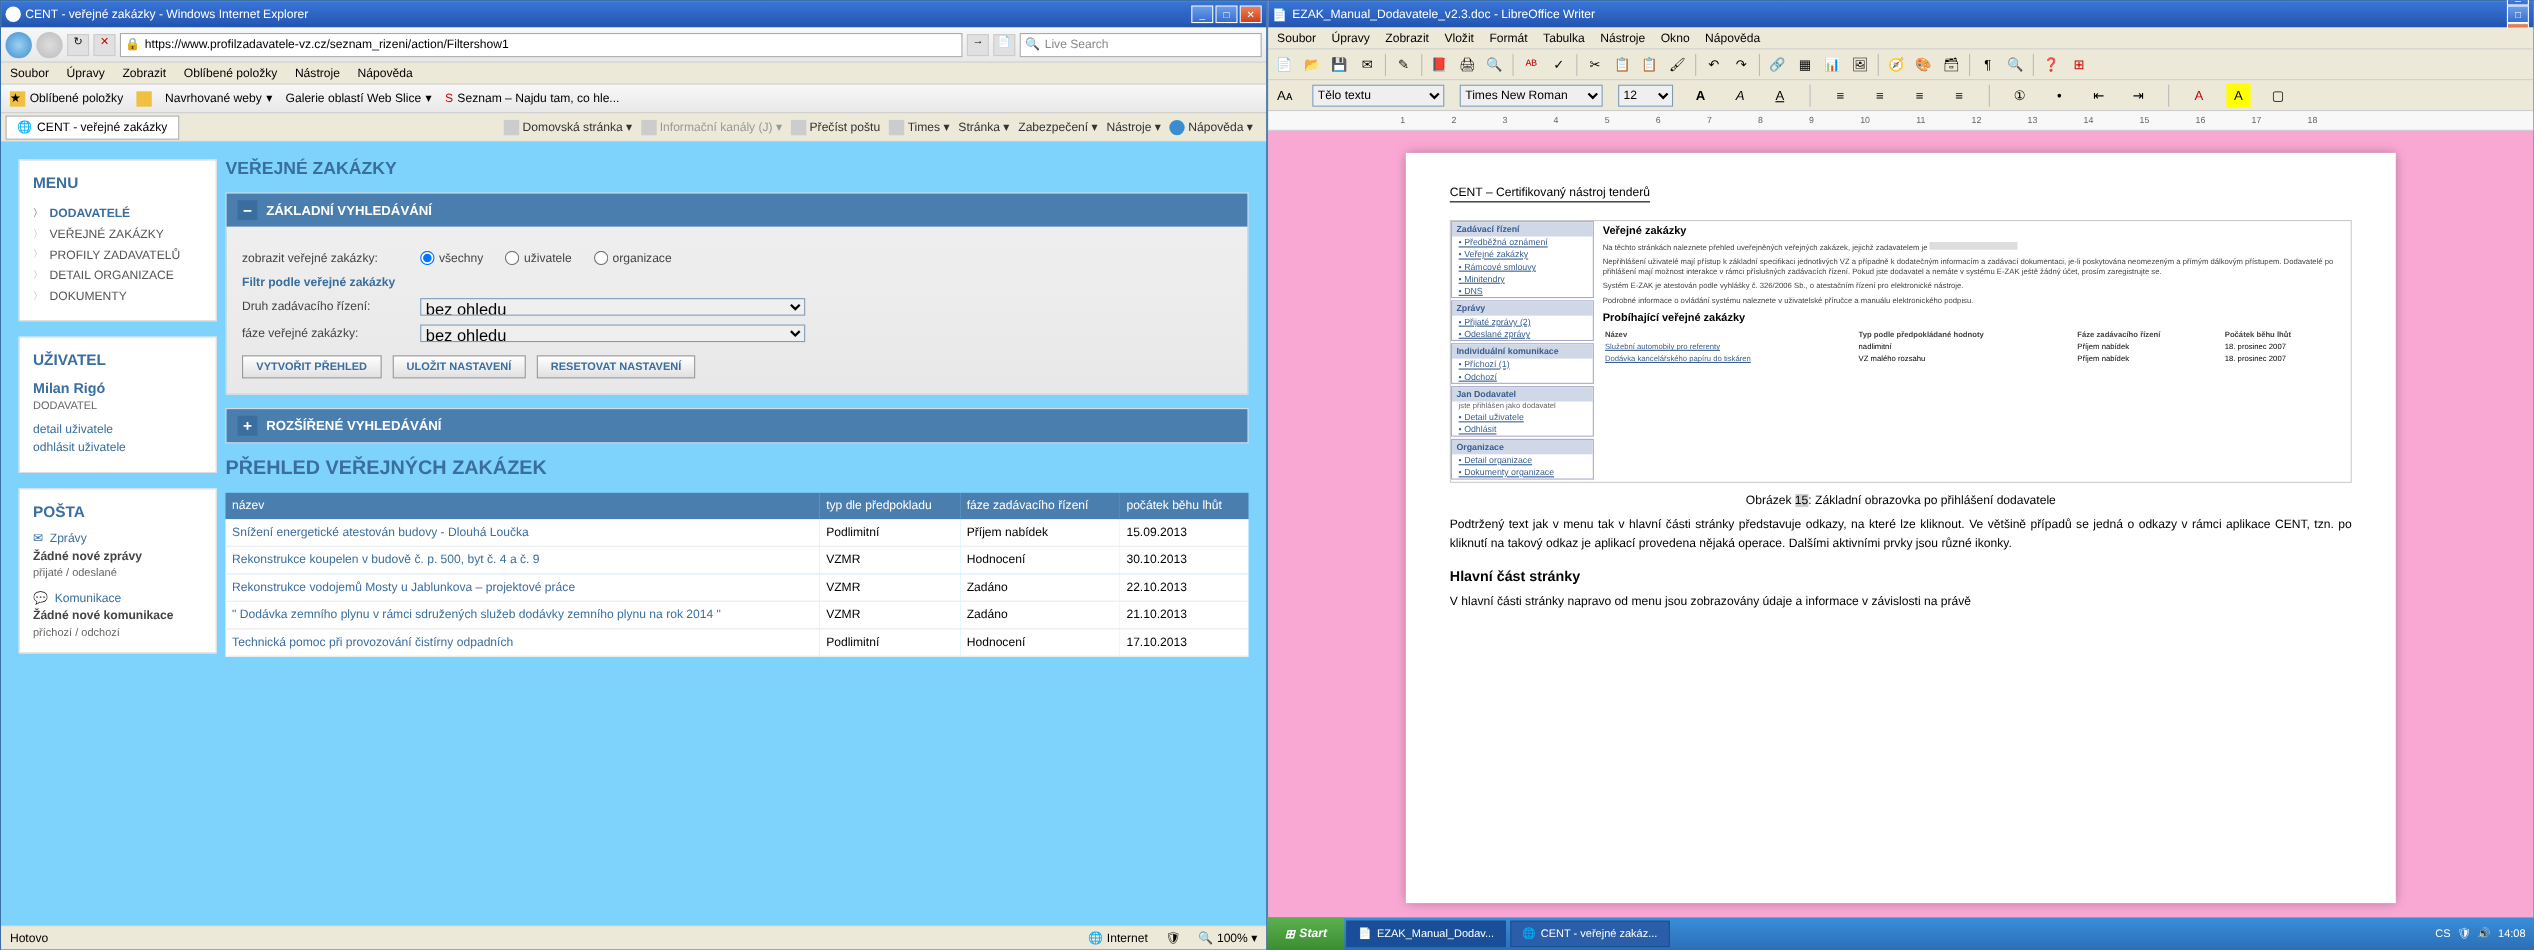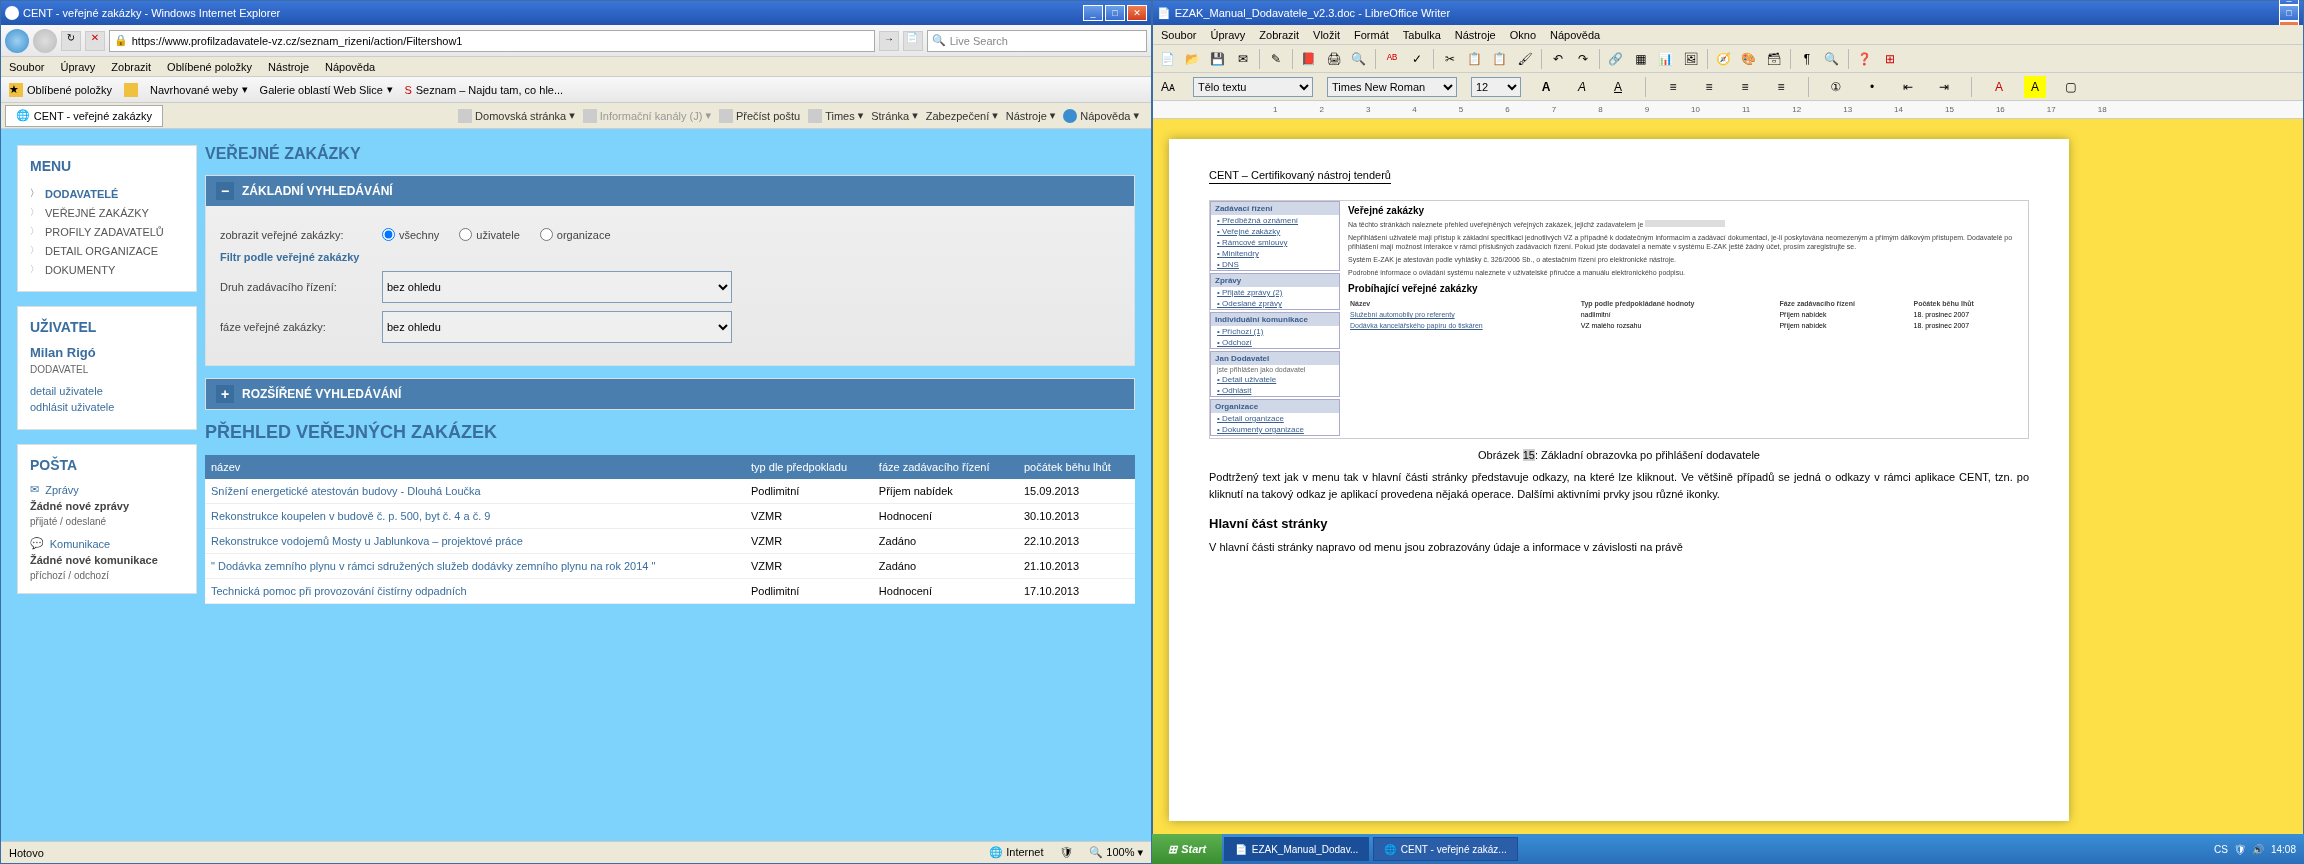--- a/index.html
+++ b/index.html
@@ -55,21 +55,21 @@
 .page-main { flex: 1; }
 .page-main h2 { color: #3a6e9e; font-size: 16px; margin-bottom: 12px; }
 .panel { background: linear-gradient(#f0f0f0,#e8e8e8); border: 1px solid #ddd; margin-bottom: 12px; }
 .panel-header { background: #4a7eae; color: white; padding: 6px 10px; font-size: 12px; font-weight: bold; display: flex; align-items: center; gap: 8px; }
 .panel-header .toggle { width: 18px; height: 18px; background: #3a6e9e; color: white; text-align: center; line-height: 18px; cursor: pointer; font-size: 14px; }
 .panel-body { padding: 14px; font-size: 11px; }
 .form-row { display: flex; align-items: center; margin: 8px 0; gap: 12px; }
 .form-row label { width: 150px; color: #444; }
 .radio-group { display: flex; gap: 20px; }
 .radio-group label { width: auto; display: flex; align-items: center; gap: 4px; }
-select.form-select { width: 350px; height: 32px; border: 1px solid #7f9db9; font-size: 11px; }
+select.form-select { width: 350px; height: 16px; border: 1px solid #7f9db9; font-size: 15px; }
 .filter-title { color: #3a6e9e; font-weight: bold; margin: 10px 0 6px; }
 .btn-row { display: flex; gap: 10px; margin-top: 12px; }
 .btn { padding: 4px 12px; border: 1px solid #999; background: linear-gradient(#fff,#e0e0e0); font-size: 10px; color: #3a6e9e; font-weight: bold; cursor: pointer; }
 
 .table-panel h3 { color: #3a6e9e; font-size: 18px; margin-bottom: 12px; }
 .zak-table { width: 100%; font-size: 11px; border-collapse: collapse; }
 .zak-table thead { background: #4a7eae; color: white; }
 .zak-table th { padding: 6px; text-align: left; font-weight: normal; }
 .zak-table td { padding: 6px; border-bottom: 1px solid #eee; background: white; }
 .zak-table td a { color: #3a6e9e; text-decoration: none; }
@@ -82,21 +82,21 @@
 .lo-titlebar { height: 24px; background: linear-gradient(to bottom, #3a76d8, #2254b0); color: white; display: flex; align-items: center; padding: 0 4px; font-size: 11px; }
 .lo-menubar { height: 20px; background: #ece9d8; display: flex; align-items: center; padding: 0 8px; gap: 14px; font-size: 11px; border-bottom: 1px solid #ccc; }
 .lo-toolbar { height: 28px; background: #ece9d8; display: flex; align-items: center; padding: 0 4px; gap: 3px; border-bottom: 1px solid #ccc; }
 .tb-btn { width: 22px; height: 22px; border: 1px solid transparent; cursor: pointer; display: flex; align-items: center; justify-content: center; font-size: 12px; }
 .tb-sep { width: 1px; height: 20px; background: #bbb; margin: 0 2px; }
 .lo-toolbar2 { height: 28px; background: #ece9d8; display: flex; align-items: center; padding: 0 4px; gap: 14px; border-bottom: 1px solid #ccc; font-size: 11px; }
 .lo-toolbar2 select { height: 20px; border: 1px solid #7f9db9; font-size: 11px; }
 
 .lo-ruler { height: 18px; background: #f8f8f8; border-bottom: 1px solid #ccc; font-size: 8px; display: flex; align-items: center; padding-left: 120px; color: #666; gap: 42px; }
 
-.lo-content { flex: 1; background: #fde047; overflow: auto; display: flex; padding: 20px 16px; }
+.lo-content { flex: 1; background: #f9a8d4; overflow: auto; display: flex; justify-content: center; padding: 20px 4px; }
 .lo-page { width: 900px; background: white; box-shadow: 0 0 10px rgba(0,0,0,0.3); padding: 30px 40px; font-size: 11px; }
 
 .doc-header { text-align: left; margin-bottom: 16px; }
 .doc-header .doc-title { border-bottom: 1px solid #000; padding-bottom: 2px; display: inline-block; font-size: 11px; }
 
 .doc-screenshot { border: 1px solid #ccc; margin: 10px 0; display: flex; font-size: 8px; }
 .ds-sidebar { width: 130px; }
 .ds-box { border: 1px solid #aac; margin-bottom: 2px; }
 .ds-box-h { background: #d0d8e8; color: #3a5e8e; padding: 2px 4px; font-weight: bold; font-size: 8px; }
 .ds-box-item { padding: 1px 6px; color: #3a5e8e; text-decoration: underline; font-size: 8px; }
@@ -277,20 +277,25 @@
             </div>
             <div class="filter-title">Filtr podle veřejné zakázky</div>
             <div class="form-row">
               <label>Druh zadávacího řízení:</label>
               <select class="form-select"><option>bez ohledu</option></select>
             </div>
             <div class="form-row">
               <label>fáze veřejné zakázky:</label>
               <select class="form-select"><option>bez ohledu</option></select>
             </div>
+            <div class="btn-row">
+              <button class="btn">VYTVOŘIT PŘEHLED</button>
+              <button class="btn">ULOŽIT NASTAVENÍ</button>
+              <button class="btn">RESETOVAT NASTAVENÍ</button>
+            </div>
           </div>
         </div>
 
         <div class="panel">
           <div class="panel-header">
             <div class="toggle">+</div>
             <span>ROZŠÍŘENÉ VYHLEDÁVÁNÍ</span>
           </div>
         </div>
 

